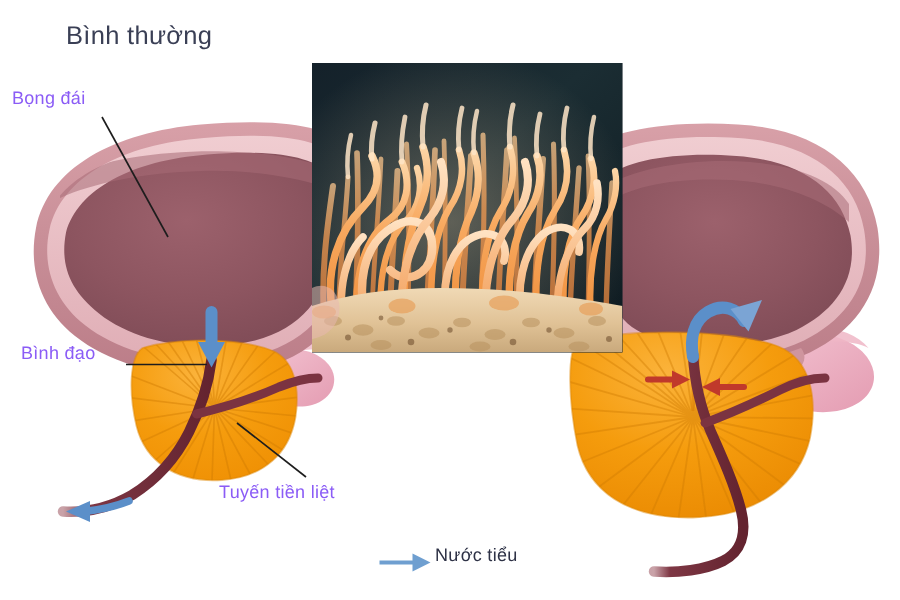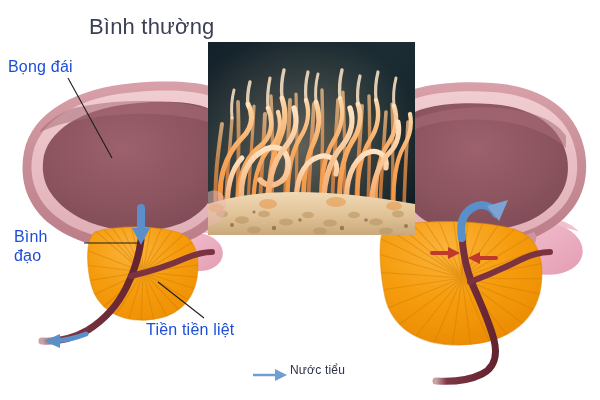--- a/index.html
+++ b/index.html
@@ -23,27 +23,26 @@
     height: 400px;
   }
   .label {
     position: absolute;
     color: #2e3246;
     font-family: "Liberation Sans", sans-serif;
     white-space: nowrap;
     letter-spacing: 0.2px;
   }
   .title {
-    font-size: 22px;
+    font-size: 17px;
     color: #3a3f55;
-    margin-left: 45px;
   }
   .callout {
-    font-size: 16px;
-    color: #1d4ed8;
+    font-size: 12px;
+    color: #8b5cf6;
     line-height: 1.18;
   }
   .legend-text {
     font-size: 12px;
     color: #2e3246;
   }
   #title-left   { left: 44px;  top: 14px; }
   #title-right  { left: 345px; top: 14px; }
   #lbl-bladder  { left: 8px;   top: 58px; }
   #lbl-urethra  { left: 14px;  top: 228px; width: 64px; white-space: normal; text-align: left; }
@@ -440,21 +439,21 @@
     </svg>
   </div>
 
   <div class="label title" id="title-left">Bình thường</div>
 
 
   <div class="label callout" id="lbl-bladder">Bọng đái</div>
 
   <div class="label callout" id="lbl-urethra">Bình đạo</div>
 
-  <div class="label callout" id="lbl-prostate">Tiền tiền liệt</div>
+  <div class="label callout" id="lbl-prostate">Tuyến tiền liệt</div>
 
   <svg style="position:absolute;left:253px;top:366px;" width="36" height="18" viewBox="0 0 36 18">
     <path d="M0,9 L24,9" stroke="#6f9fd0" stroke-width="2.6" stroke-linecap="round"></path>
     <path d="M22,3 L34,9 L22,15 Z" fill="#6f9fd0"></path>
   </svg>
   <div class="label legend-text" id="lbl-urine">Nước tiểu</div>
 
 </div>
 
 </body></html>

